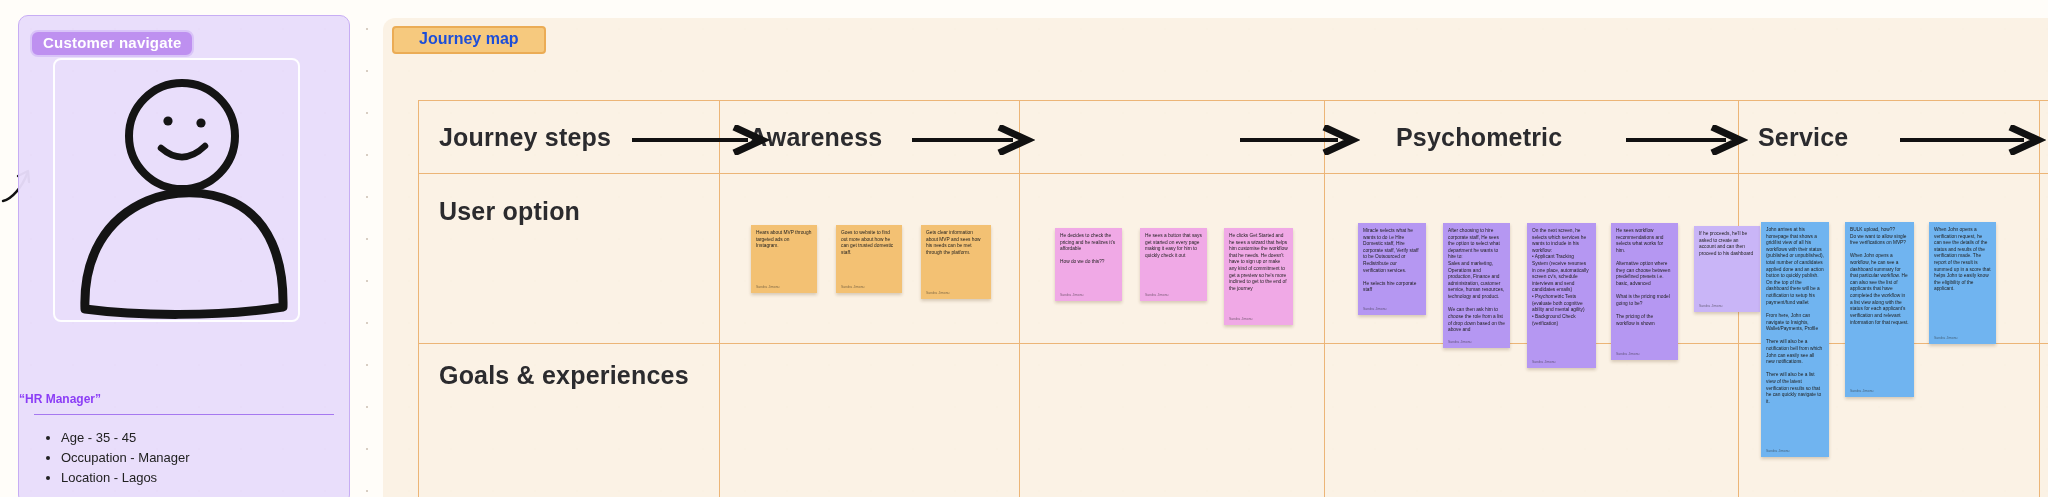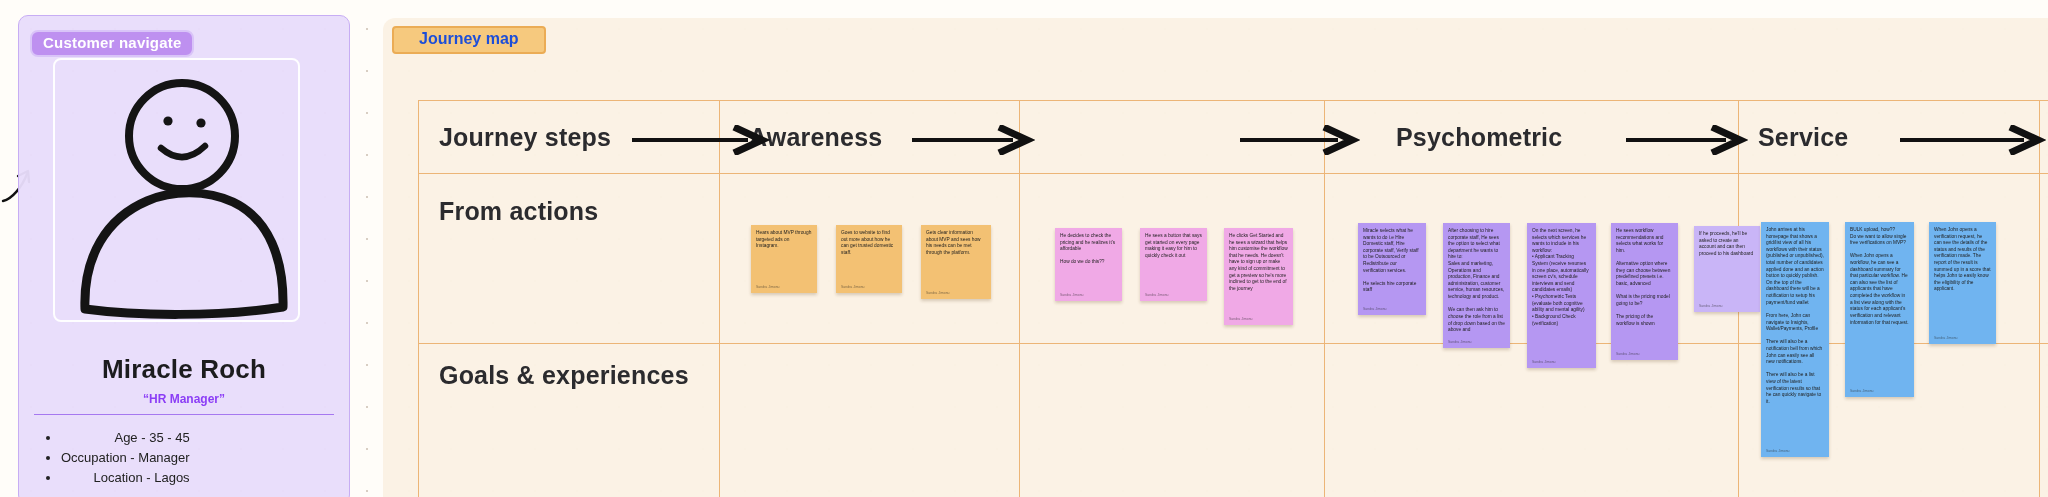--- a/index.html
+++ b/index.html
@@ -24,32 +24,32 @@
   }
   .avatar-frame{
     position:absolute;left:34px;top:42px;width:243px;height:260px;
     border:2.5px solid rgba(255,255,255,0.95);border-radius:8px;
   }
   .persona-name{
     position:absolute;left:0;top:338px;width:100%;text-align:center;
     font-size:26px;font-weight:bold;color:#1C1C1E;letter-spacing:.2px;
   }
   .persona-role{
-    position:absolute;left:0;top:376px;width:100%;text-align:center;
+    position:absolute;left:0;top:376px;width:100%;
     font-size:12px;font-weight:bold;color:#8B3DF6;
   }
   .profile-divider{
     position:absolute;left:15px;top:398px;width:300px;height:0;
     border-top:1.5px solid #A678F0;
   }
   .profile-attrs{
     position:absolute;left:24px;top:412px;margin:0;padding:0 0 0 18px;
     font-size:13px;color:#222;line-height:1.55;
   }
-  .profile-attrs li{margin:0;text-align:right;}
+  .profile-attrs li{margin:0;}
   
   .sketch-arrow{position:absolute;left:1px;top:168px;}
   
   .journey-panel{
     position:absolute;left:383px;top:18px;width:1680px;height:490px;
     background:rgba(251,242,228,0.97);border-radius:12px;
   }
   .journey-badge{
     position:absolute;left:9px;top:8px;
     background:#F6C97E;border:2px solid #EBAC55;border-radius:4px;
@@ -96,21 +96,20 @@
   <div class="avatar-frame">
     <svg width="243" height="260" viewBox="0 0 243 260">
       <circle cx="127" cy="76" r="53" fill="none" stroke="#141414" stroke-width="8"></circle>
       <circle cx="113" cy="61" r="4.6" fill="#141414"></circle>
       <circle cx="146" cy="63" r="4.6" fill="#141414"></circle>
       <path d="M106 88 Q128 107 150 86" fill="none" stroke="#141414" stroke-width="6.5" stroke-linecap="round"></path>
       <path d="M30 249 C28 196 52 158 92 141 C118 130 152 130 178 142 C214 159 229 199 228 247 C162 257 82 256 30 249 Z" fill="none" stroke="#141414" stroke-width="9" stroke-linejoin="round" stroke-linecap="round"></path>
     </svg>
   </div>
 
-  <div class="persona-name">Miracle Roch</div>
   <div class="persona-role">“HR Manager”</div>
   <div class="profile-divider"></div>
 
   <ul class="profile-attrs">
     <li>Age - 35 - 45</li>
     <li>Occupation - Manager</li>
     <li>Location - Lagos</li>
   </ul>
 </section>
 
@@ -125,21 +124,21 @@
   <div class="vline" style="left:1319px"></div>
   <div class="vline" style="left:1620px"></div>
   <div class="hline" style="top:72px"></div>
   <div class="hline" style="top:242px"></div>
 
   <div class="cell-label" style="left:20px;top:22px">Journey steps</div>
   <div class="cell-label" style="left:330px;top:22px">Awareness</div>
   <div class="cell-label" style="left:977px;top:22px">Psychometric</div>
   <div class="cell-label" style="left:1339px;top:22px">Service</div>
 
-  <div class="cell-label" style="left:20px;top:96px">From actions</div>
+  <div class="cell-label" style="left:20px;top:96px">User option</div>
   <div class="cell-label" style="left:20px;top:260px">Goals &amp; experiences</div>
 </div>
 
 <div class="flow-arrow" style="left:630px;top:125px">
   <svg width="140" height="30" viewBox="0 0 140 30">
       <path d="M2 15 H118" stroke="#111" stroke-width="4"></path>
       <path d="M104 2 L132 15 L104 28" fill="none" stroke="#111" stroke-width="7" stroke-linejoin="miter"></path>
     </svg>
 </div>
 <div class="flow-arrow" style="left:910px;top:125px">

